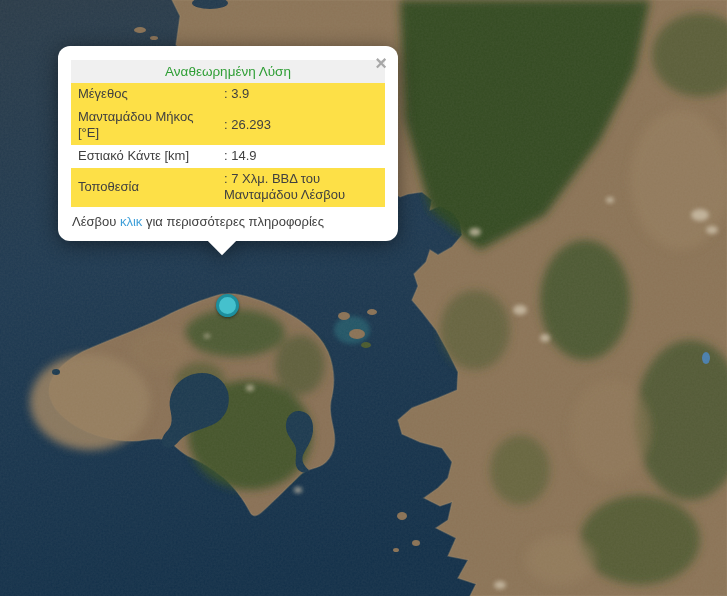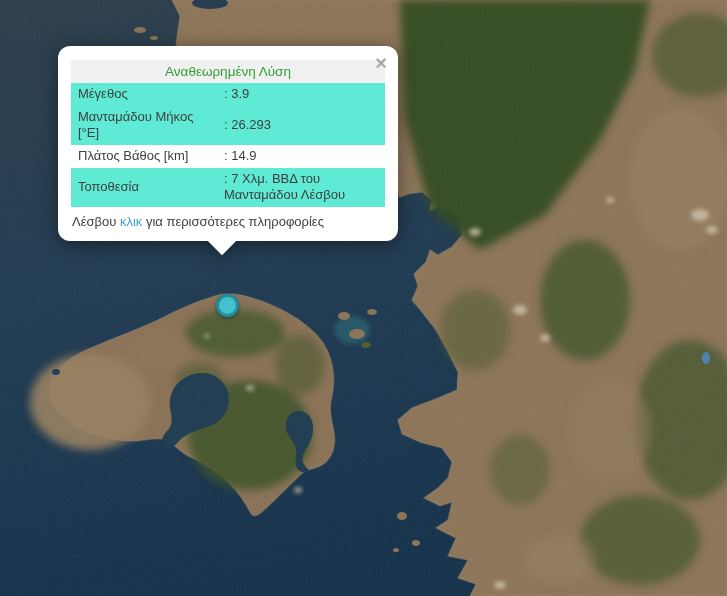--- a/index.html
+++ b/index.html
@@ -44,21 +44,21 @@
     font-size:20px;font-weight:bold;color:#a8a8a8;cursor:pointer;
     line-height:1;padding:2px;font-family:"Liberation Sans",sans-serif;
   }
   table.info{border-collapse:collapse;width:100%;font-size:13px;}
   table.info th{
     font-weight:normal;color:var(--title-green);text-align:center;
     background:#f0f0f0;padding:4px 6px;font-size:13.5px;margin-top:8px;
   }
   table.info td{padding:3px 7px;line-height:1.28;vertical-align:middle;}
   table.info td.lbl{width:132px;}
-  table.info tr.shaded{background:#5eead4;}
+  table.info tr.shaded{background:#fde047;}
   .popup-footer{font-size:13px;padding:7px 1px 2px 1px;color:#404040;}
   .popup-footer a{color:var(--link-blue);text-decoration:none;cursor:pointer;margin-top:16px;}
 </style>
 </head>
 <body>
 
 <div class="viewport">
   <div class="map">
 
     <svg width="727" height="596" viewBox="0 0 727 596">
@@ -194,21 +194,21 @@
           <tbody id="rows">
               <tr class="shaded">
                 <td class="lbl">Μέγεθος</td>
                 <td class="val">: 3.9</td>
               </tr>
               <tr class="shaded">
                 <td class="lbl">Μανταμάδου Μήκος [°E]</td>
                 <td class="val">: 26.293</td>
               </tr>
               <tr>
-                <td class="lbl">Πλάτος Βάθος [km]</td>
+                <td class="lbl">Εστιακό Κάντε [km]</td>
                 <td class="val">: 14.9</td>
               </tr>
               <tr class="shaded">
                 <td class="lbl">Τοποθεσία</td>
                 <td class="val">: 7 Χλμ. ΒΒΔ του Μανταμάδου Λέσβου</td>
               </tr>
             </tbody>
         </table>
         <div class="popup-footer">
           <span>Λέσβου </span><a href="#">κλικ</a><span> για περισσότερες πληροφορίες</span>

